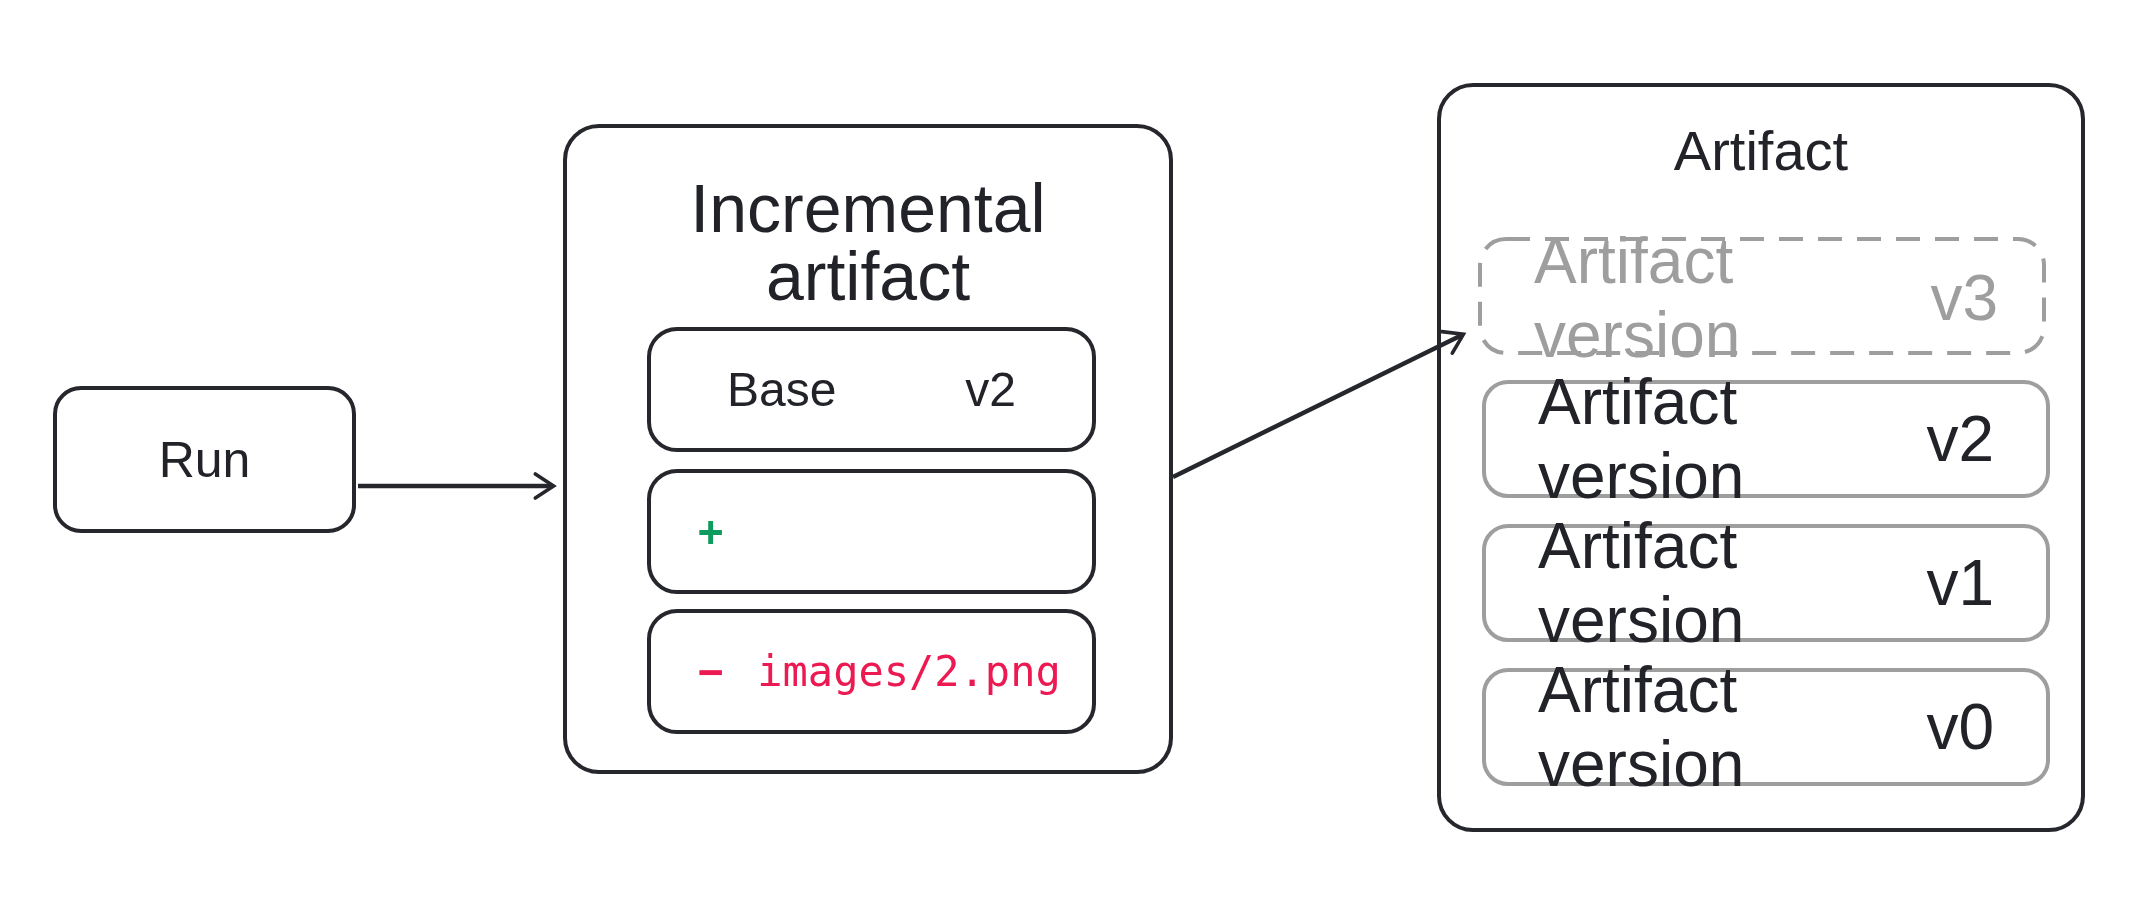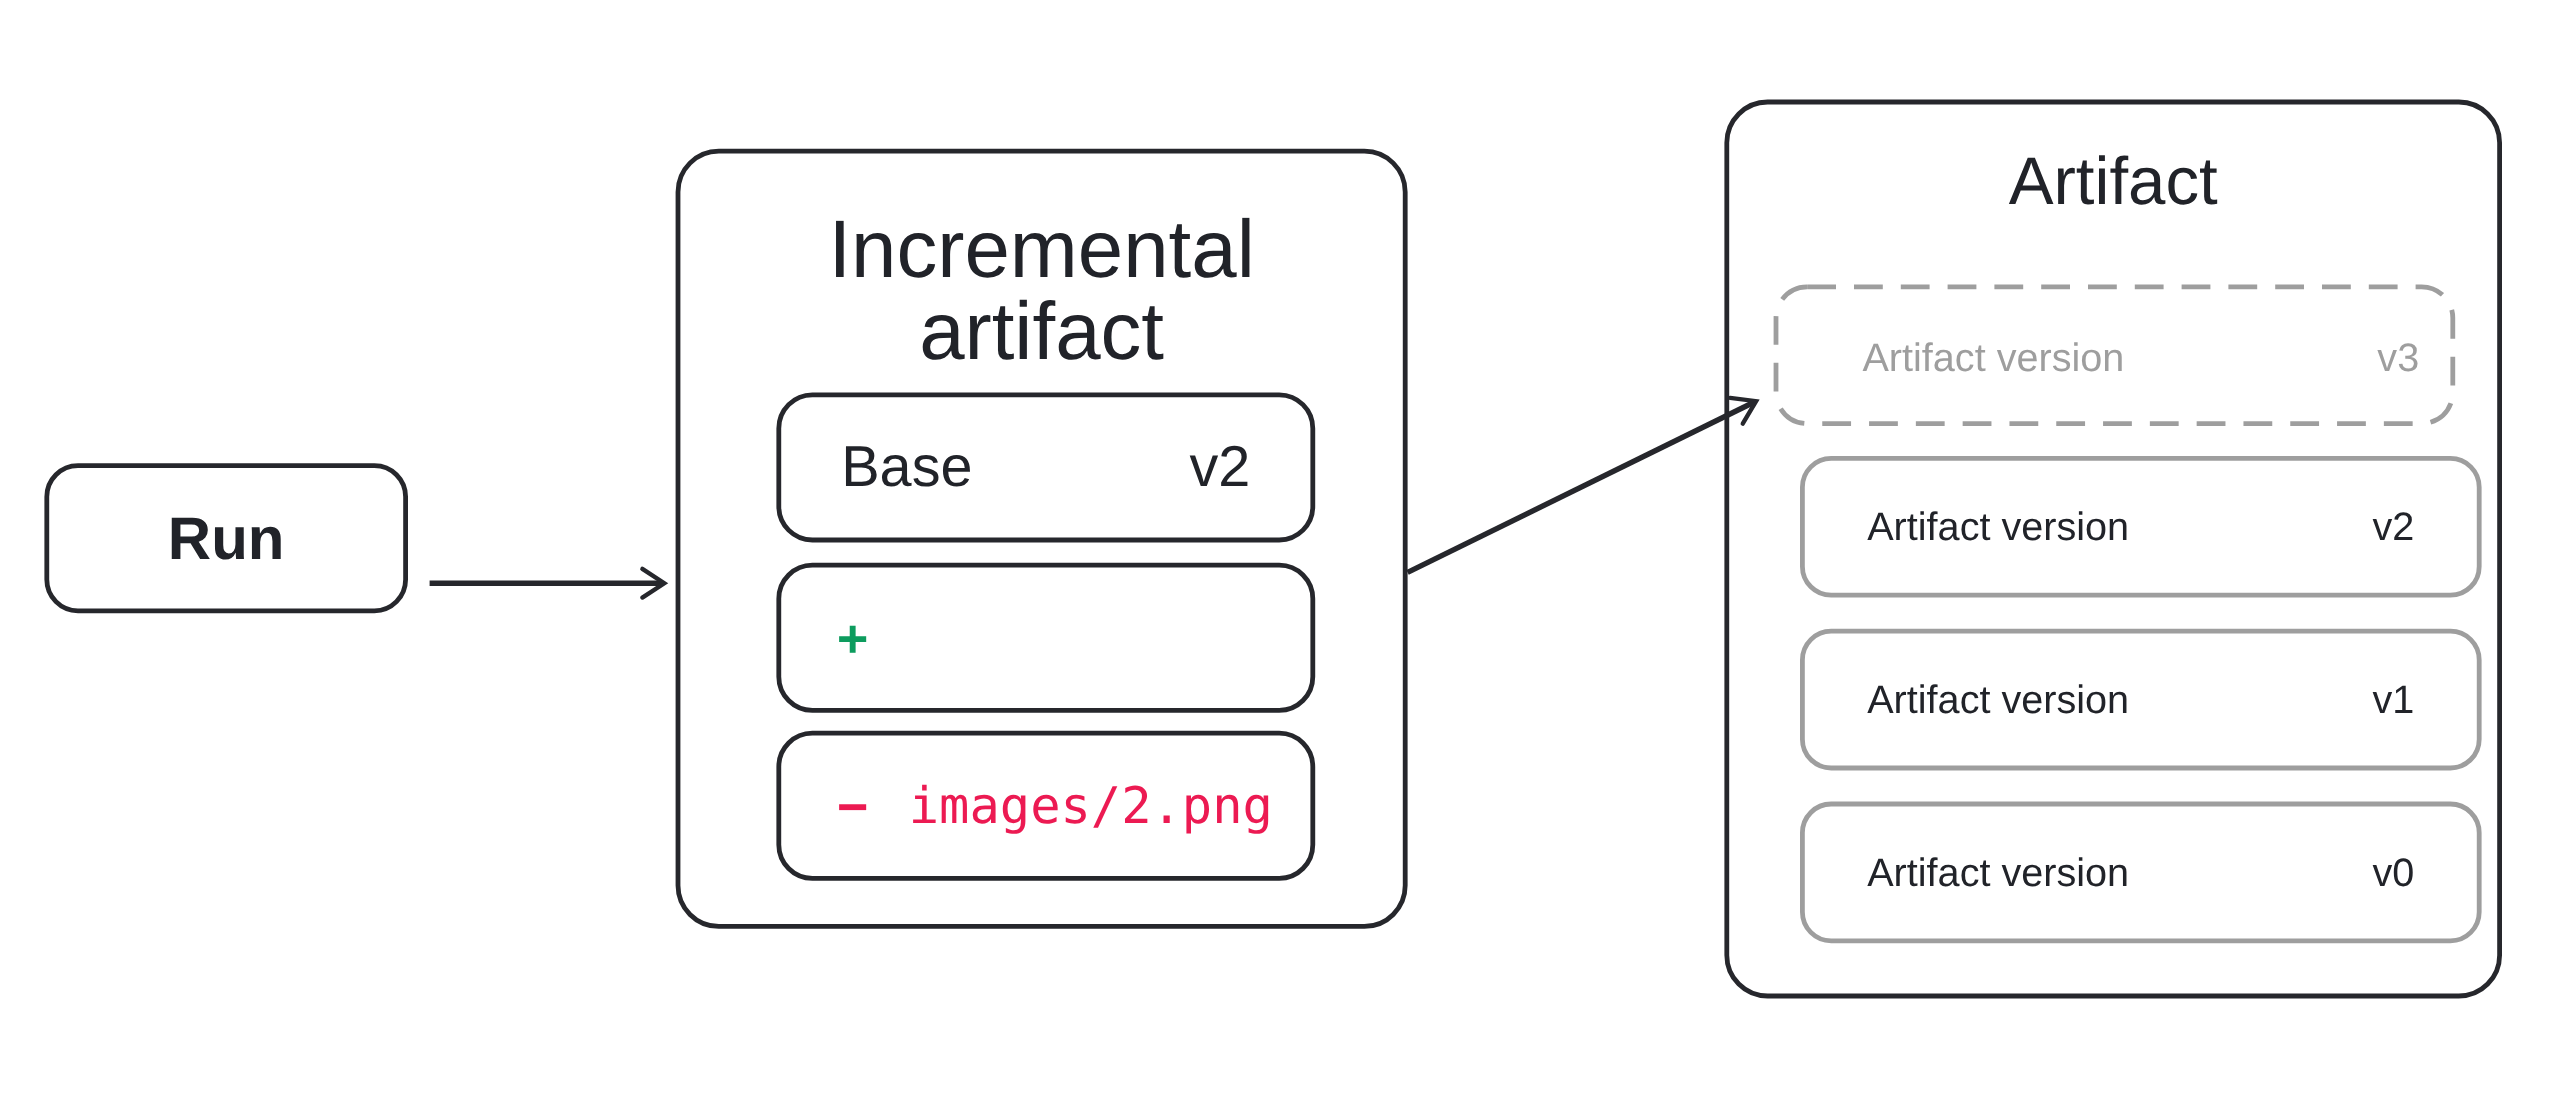--- a/index.html
+++ b/index.html
@@ -22,25 +22,24 @@
     background: #ffffff;
   }
   .dark-border {
     border: 4.5px solid #26272c;
   }
   .gray-border {
     border: 4px solid #9e9e9e;
   }
   
   #run-box {
-    left: 37px; top: 386px; width: 303px; height: 125px;
+    left: 53px; top: 386px; width: 303px; height: 147px;
     border-radius: 28px;
     display: flex; align-items: center; justify-content: center;
     font-size: 50px;
-    font-weight: bold;
   }
   
   #incremental-box {
     left: 563px; top: 124px; width: 610px; height: 650px;
     border-radius: 36px;
   }
   #incremental-title {
     position: absolute;
     top: 46px; left: 50%; transform: translateX(-50%);
     width: 420px;
@@ -49,21 +48,21 @@
     line-height: 68px;
   }
   .inner-row {
     position: absolute;
     box-sizing: border-box;
     left: 80px; width: 449px; height: 125px;
     border: 4.5px solid #26272c;
     border-radius: 30px;
     background: #ffffff;
     display: flex; align-items: center; justify-content: space-between;
-    padding: 0 50px;
+    padding: 0 76px;
     font-size: 48px;
   }
   #base-row { top: 199px; }
   .code-row {
     justify-content: flex-start;
     padding: 0 30px 0 47px;
     font-family: "DejaVu Sans Mono", monospace;
     font-size: 42px;
     gap: 34px;
   }
@@ -79,26 +78,26 @@
   #artifact-title {
     position: absolute;
     top: 30px; left: 0; width: 100%;
     text-align: center;
     font-size: 56px;
     line-height: 68px;
   }
   .version-row {
     position: absolute;
     box-sizing: border-box;
-    left: 59px; width: 568px; height: 118px;
+    left: 41px; width: 568px; height: 118px;
     border-radius: 26px;
     background: #ffffff;
     display: flex; align-items: center; justify-content: space-between;
     padding: 0 52px;
-    font-size: 33px;
+    font-size: 64px;
   }
   #pending-version-row {
     top: 152px;
     color: #9e9e9e;
     border: none; 
     background: transparent;
   }
   #version-row-v2 { top: 293px; }
   #version-row-v1 { top: 437px; }
   #version-row-v0 { top: 581px; }

